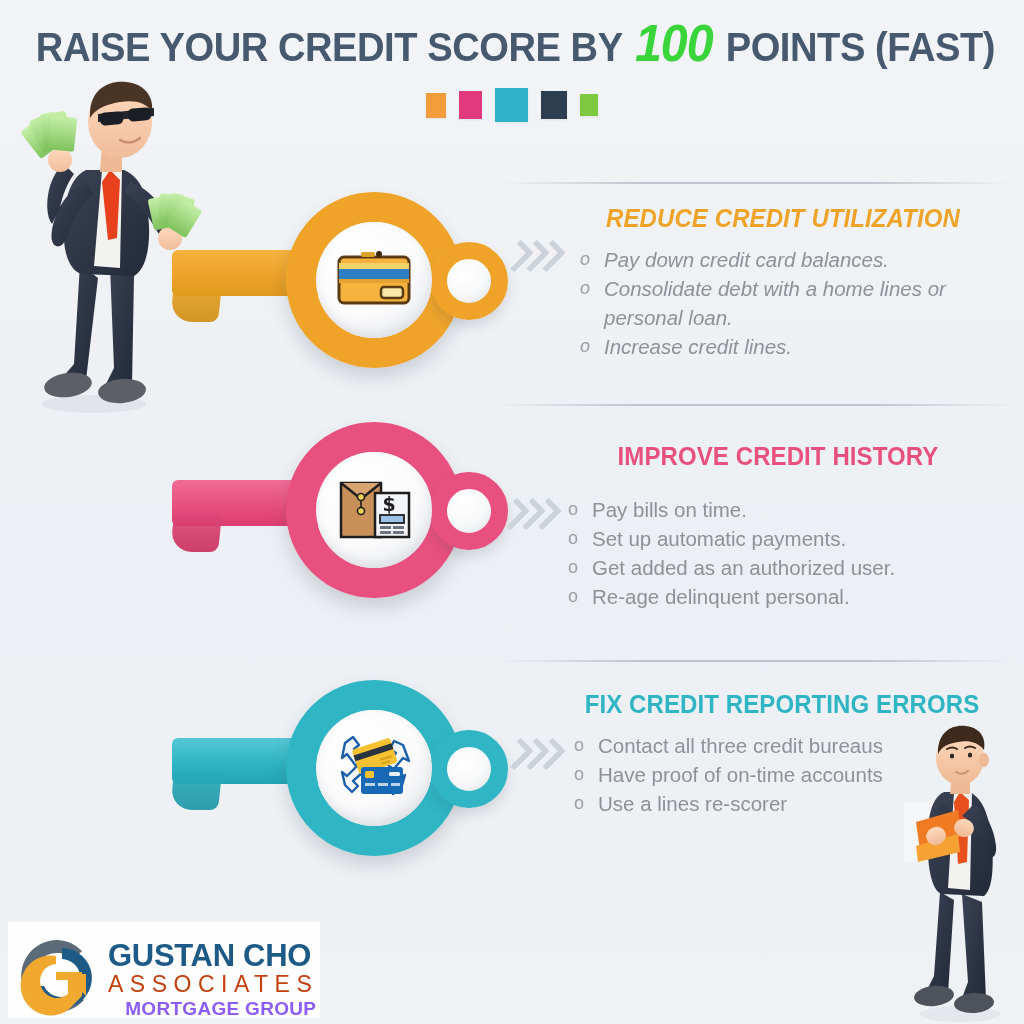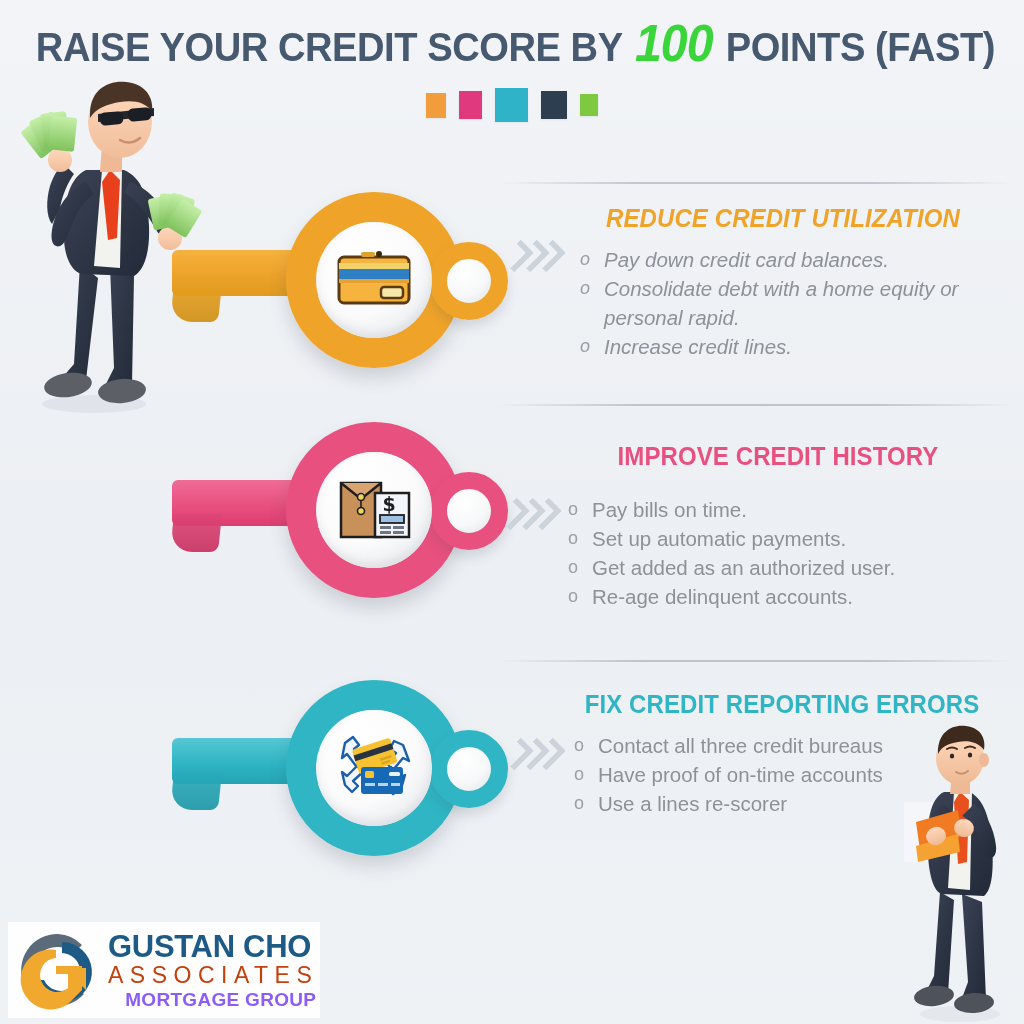--- a/index.html
+++ b/index.html
@@ -176,21 +176,21 @@
 
   
   .char-left { position: absolute; left: 2px; top: 78px; width: 230px; height: 340px; }
   .char-right { position: absolute; left: 900px; top: 724px; width: 125px; height: 300px; }
 
   
   .logo-wrap {
     position: absolute; left: 8px; top: 922px;
     width: 312px; height: 96px;
     background: rgba(255,255,255,0.93);
-    display: flex; align-items: center;
+    display: flex; align-items: flex-end;
   }
   .logo-mark { width: 84px; height: 84px; margin-left: 8px; flex: 0 0 auto; }
   .logo-text { margin-left: 8px; line-height: 1; }
   .logo-l1 {
     font-family: "Liberation Sans Narrow", "Liberation Sans", sans-serif;
     font-weight: 700; font-size: 31px; color: #1d5b86; letter-spacing: -0.3px;
   }
   .logo-l2 {
     font-family: "Liberation Sans", sans-serif;
     font-weight: 400; font-size: 23px; color: #c2410c; letter-spacing: 6.5px;
@@ -310,21 +310,21 @@
     <div class="chevrons">
       <span class="chev c1"></span>
       <span class="chev c2"></span>
       <span class="chev c3"></span>
     </div>
 
     <div class="txt">
       <div class="sec-head" style="color:#efa429;">REDUCE CREDIT UTILIZATION</div>
       <ul class="bullets">
         <li><span class="marker">o</span><span>Pay down credit card balances.</span></li>
-        <li><span class="marker">o</span><span>Consolidate debt with a home equity or personal rapid.</span></li>
+        <li><span class="marker">o</span><span>Consolidate debt with a home lines or personal loan.</span></li>
         <li><span class="marker">o</span><span>Increase credit lines.</span></li>
       </ul>
     </div>
   </div>
 
   <div class="section" id="sec-1">
     <div class="divider"></div>
 
     <div class="badge" style="top:18px;">
       <div class="ribbon" style="background:linear-gradient(180deg,#f06c97 0%,#e8507f 55%,#dd3c70 100%);"></div>
@@ -354,21 +354,21 @@
       <span class="chev c2"></span>
       <span class="chev c3"></span>
     </div>
 
     <div class="txt">
       <div class="sec-head" style="color:#e8507f;">IMPROVE CREDIT HISTORY</div>
       <ul class="bullets">
         <li><span class="marker">o</span><span>Pay bills on time.</span></li>
         <li><span class="marker">o</span><span>Set up automatic payments.</span></li>
         <li><span class="marker">o</span><span>Get added as an authorized user.</span></li>
-        <li><span class="marker">o</span><span>Re-age delinquent accounts.</span></li>
+        <li><span class="marker">o</span><span>Re-age delinquent personal.</span></li>
       </ul>
     </div>
   </div>
 
   <div class="section" id="sec-2">
     <div class="divider"></div>
 
     <div class="badge" style="top:20px;">
       <div class="ribbon" style="background:linear-gradient(180deg,#56c7d4 0%,#2fb5c4 55%,#23a4b4 100%);"></div>
       <div class="ribbon-fold" style="background:linear-gradient(180deg,#2aacbc 0%,#1d96a6 100%);"></div>

